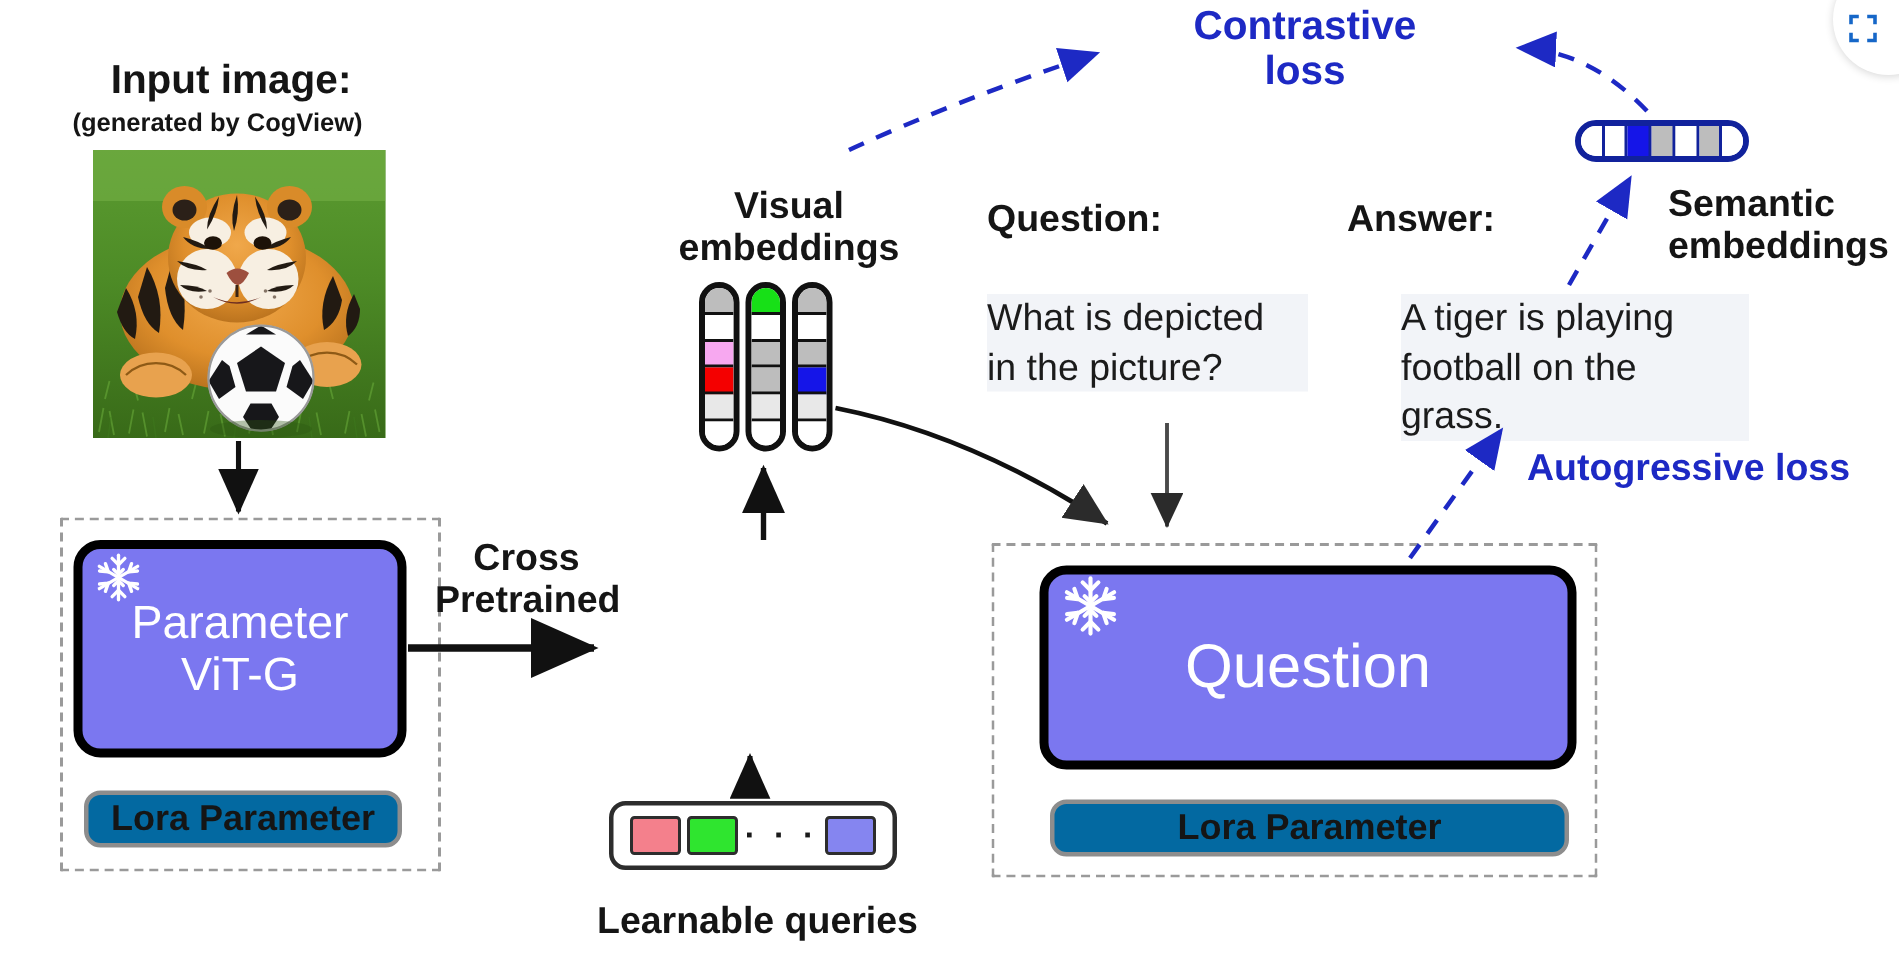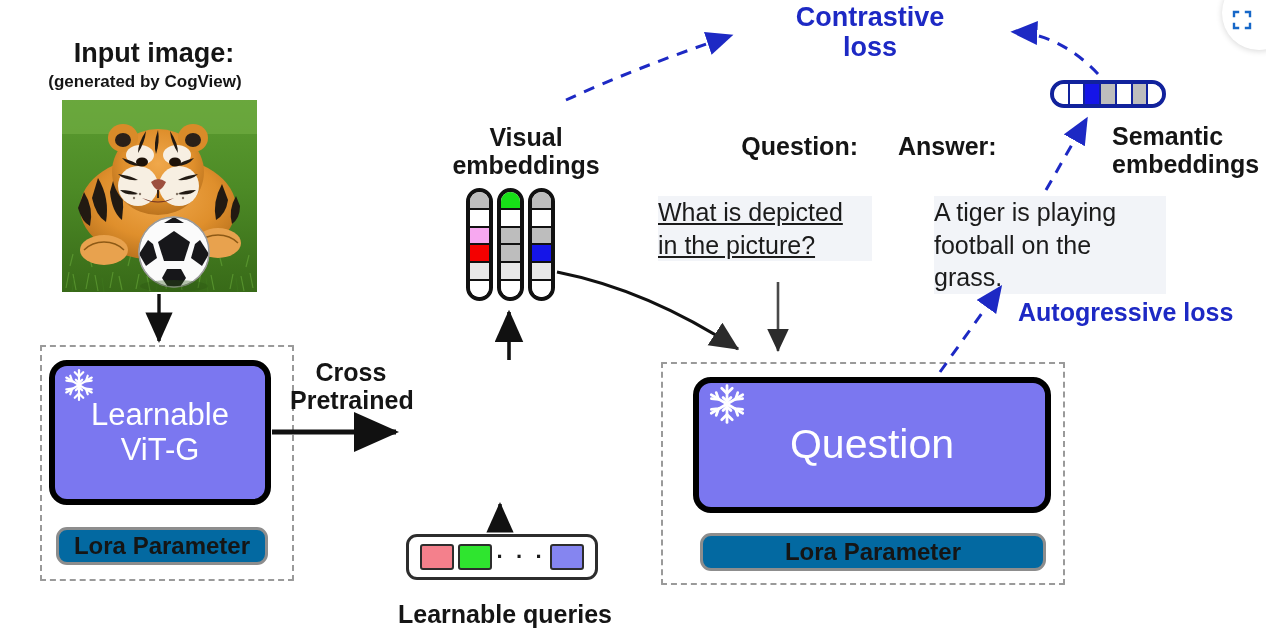--- a/index.html
+++ b/index.html
@@ -13,30 +13,30 @@
 
   
   .lbl{color:#151515;font-weight:700;line-height:1.12;text-align:center;white-space:pre-line;}
   .lbl-left{text-align:left;}
 
   #input-title{left:29px;top:38px;width:250px;font-size:27px;}
   #input-sub{left:20px;top:72px;width:250px;font-size:17px;font-weight:700;}
 
   #visual-emb-label{left:428px;top:123px;width:196px;font-size:25px;}
   #semantic-emb-label{left:1112px;top:122px;width:156px;font-size:25px;text-align:left;}
-  #question-label{left:658px;top:132px;width:200px;font-size:25px;text-align:right;}
+  #question-label{left:658px;top:132px;width:200px;font-size:25px;text-align:left;}
   #answer-label{left:898px;top:132px;width:200px;font-size:25px;text-align:left;}
   #learnable-label{left:370px;top:600px;width:270px;font-size:25px;}
   #cross-attn-label{left:290px;top:358px;width:122px;font-size:25px;}
 
   .qa-text{
     font-size:25px;color:#1b1b1b;line-height:1.30;font-weight:400;
     background:#f2f4f8;white-space:pre-line;letter-spacing:0px;
   }
-  #question-text{left:658px;top:196px;width:214px;text-decoration:underline;}
+  #question-text{left:658px;top:196px;width:214px;}
   #answer-text{left:898px;top:196px;width:232px;margin-left:36px;}
 
   .blue-lbl{color:#1d29c4;font-weight:700;line-height:1.12;white-space:pre-line;}
   #contrastive-loss{left:760px;top:2px;width:220px;font-size:27px;text-align:center;}
   #autogressive-loss{left:1018px;top:298px;width:250px;font-size:25px;text-align:left;}
 
   
   .dashed-group{
     border:2px dashed #9a9a9a;background:transparent;border-radius:1px;
   }
@@ -240,21 +240,21 @@
         <path d="M138 140 l9 14 l-7 12 l-11 -8 l4 -14 z"></path>
         <path d="M100 178 l5 -9 h14 l5 9 l-6 9 h-12 z"></path>
         <path d="M112 117 l-10 6 h20 z"></path>
       </g>
       <circle cx="112" cy="152" r="35" fill="none" stroke="#9a9a9a" stroke-width="1.5"></circle>
       <ellipse cx="112" cy="186" rx="34" ry="6" fill="#2c5512" opacity=".35"></ellipse>
     </svg>
   </div>
 
   <div class="abs dashed-group" id="vit-group"></div>
-  <div class="abs model-box" id="vit-box">Learnable
+  <div class="abs model-box" id="vit-box">Parameter
 ViT-G</div>
   <div class="snowflake" id="vit-snow">
     <svg width="34" height="34" viewBox="0 0 32 32" xmlns="http://www.w3.org/2000/svg">
       <g stroke="#ffffff" stroke-width="2.1" stroke-linecap="round" fill="none">
         <path d="M16 2 V30"></path>
           <path d="M4 9 L28 23"></path>
           <path d="M28 9 L4 23"></path>
         <path d="M16 8 l-4 -4 M16 8 l4 -4"></path>
         <path d="M16 24 l-4 4 M16 24 l4 4"></path>
         <path d="M9.6 12.5 l-5.5 -.6 M9.6 12.5 l-1.8 -5.2"></path>

